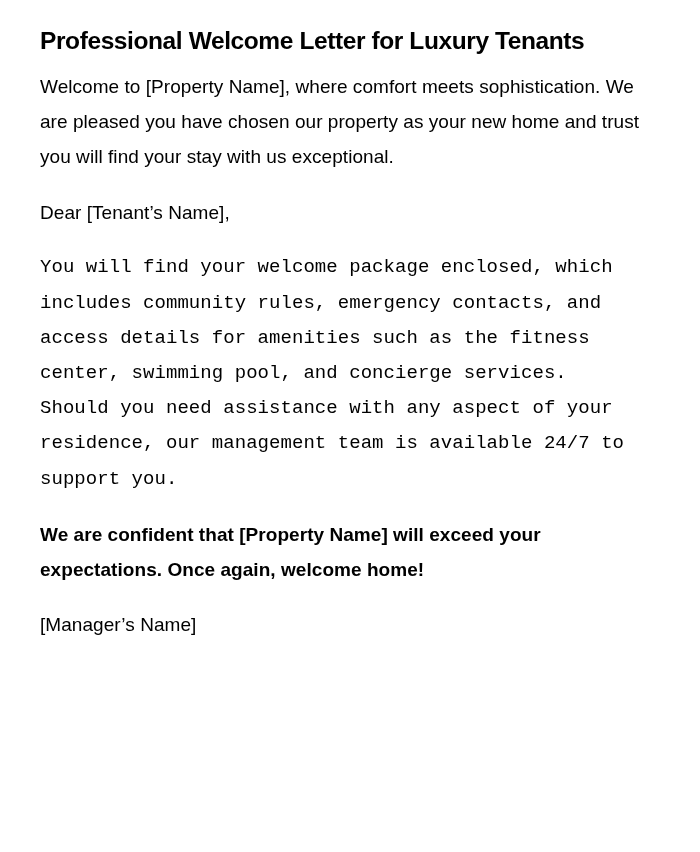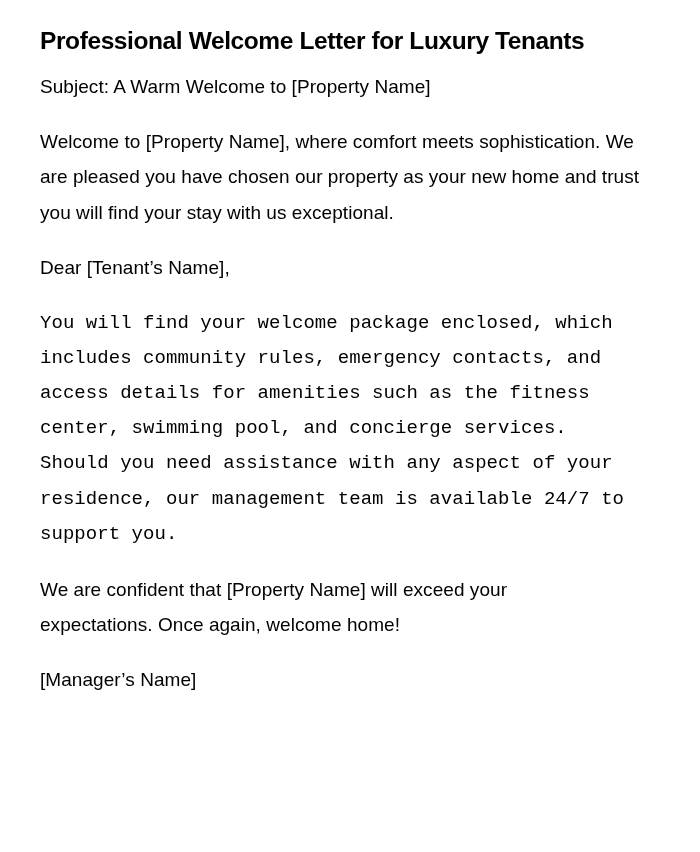--- a/index.html
+++ b/index.html
@@ -36,19 +36,18 @@
       letter-spacing: 0.05px;
     }
     .para.subject { margin-bottom: 20px; }
     .para.single { margin-bottom: 20.5px; }
   </style>
 </head>
 <body>
 
 <div class="page">
   <h1 class="title">Professional Welcome Letter for Luxury Tenants</h1>
-  <p class="para subject">Subject: A Warm Welcome to [Property Name]</p>
   <p class="para" style="width:600px;">Welcome to [Property Name], where comfort meets sophistication. We are pleased you have chosen our property as your new home and trust you will find your stay with us exceptional.</p>
   <p class="para single">Dear [Tenant’s Name],</p>
   <p class="para" style="width:600px;font-family:Liberation Mono, monospace;">You will find your welcome package enclosed, which includes community rules, emergency contacts, and access details for amenities such as the fitness center, swimming pool, and concierge services. Should you need assistance with any aspect of your residence, our management team is available 24/7 to support you.</p>
-  <p class="para" style="width:560px;">We are confident that [Property Name] will exceed your expectations. Once again, welcome home!</p>
+  <p class="para" style="width:560px;font-weight:bold;">We are confident that [Property Name] will exceed your expectations. Once again, welcome home!</p>
   <p class="para single">[Manager’s Name]</p>
 </div>
 
 </body></html>

